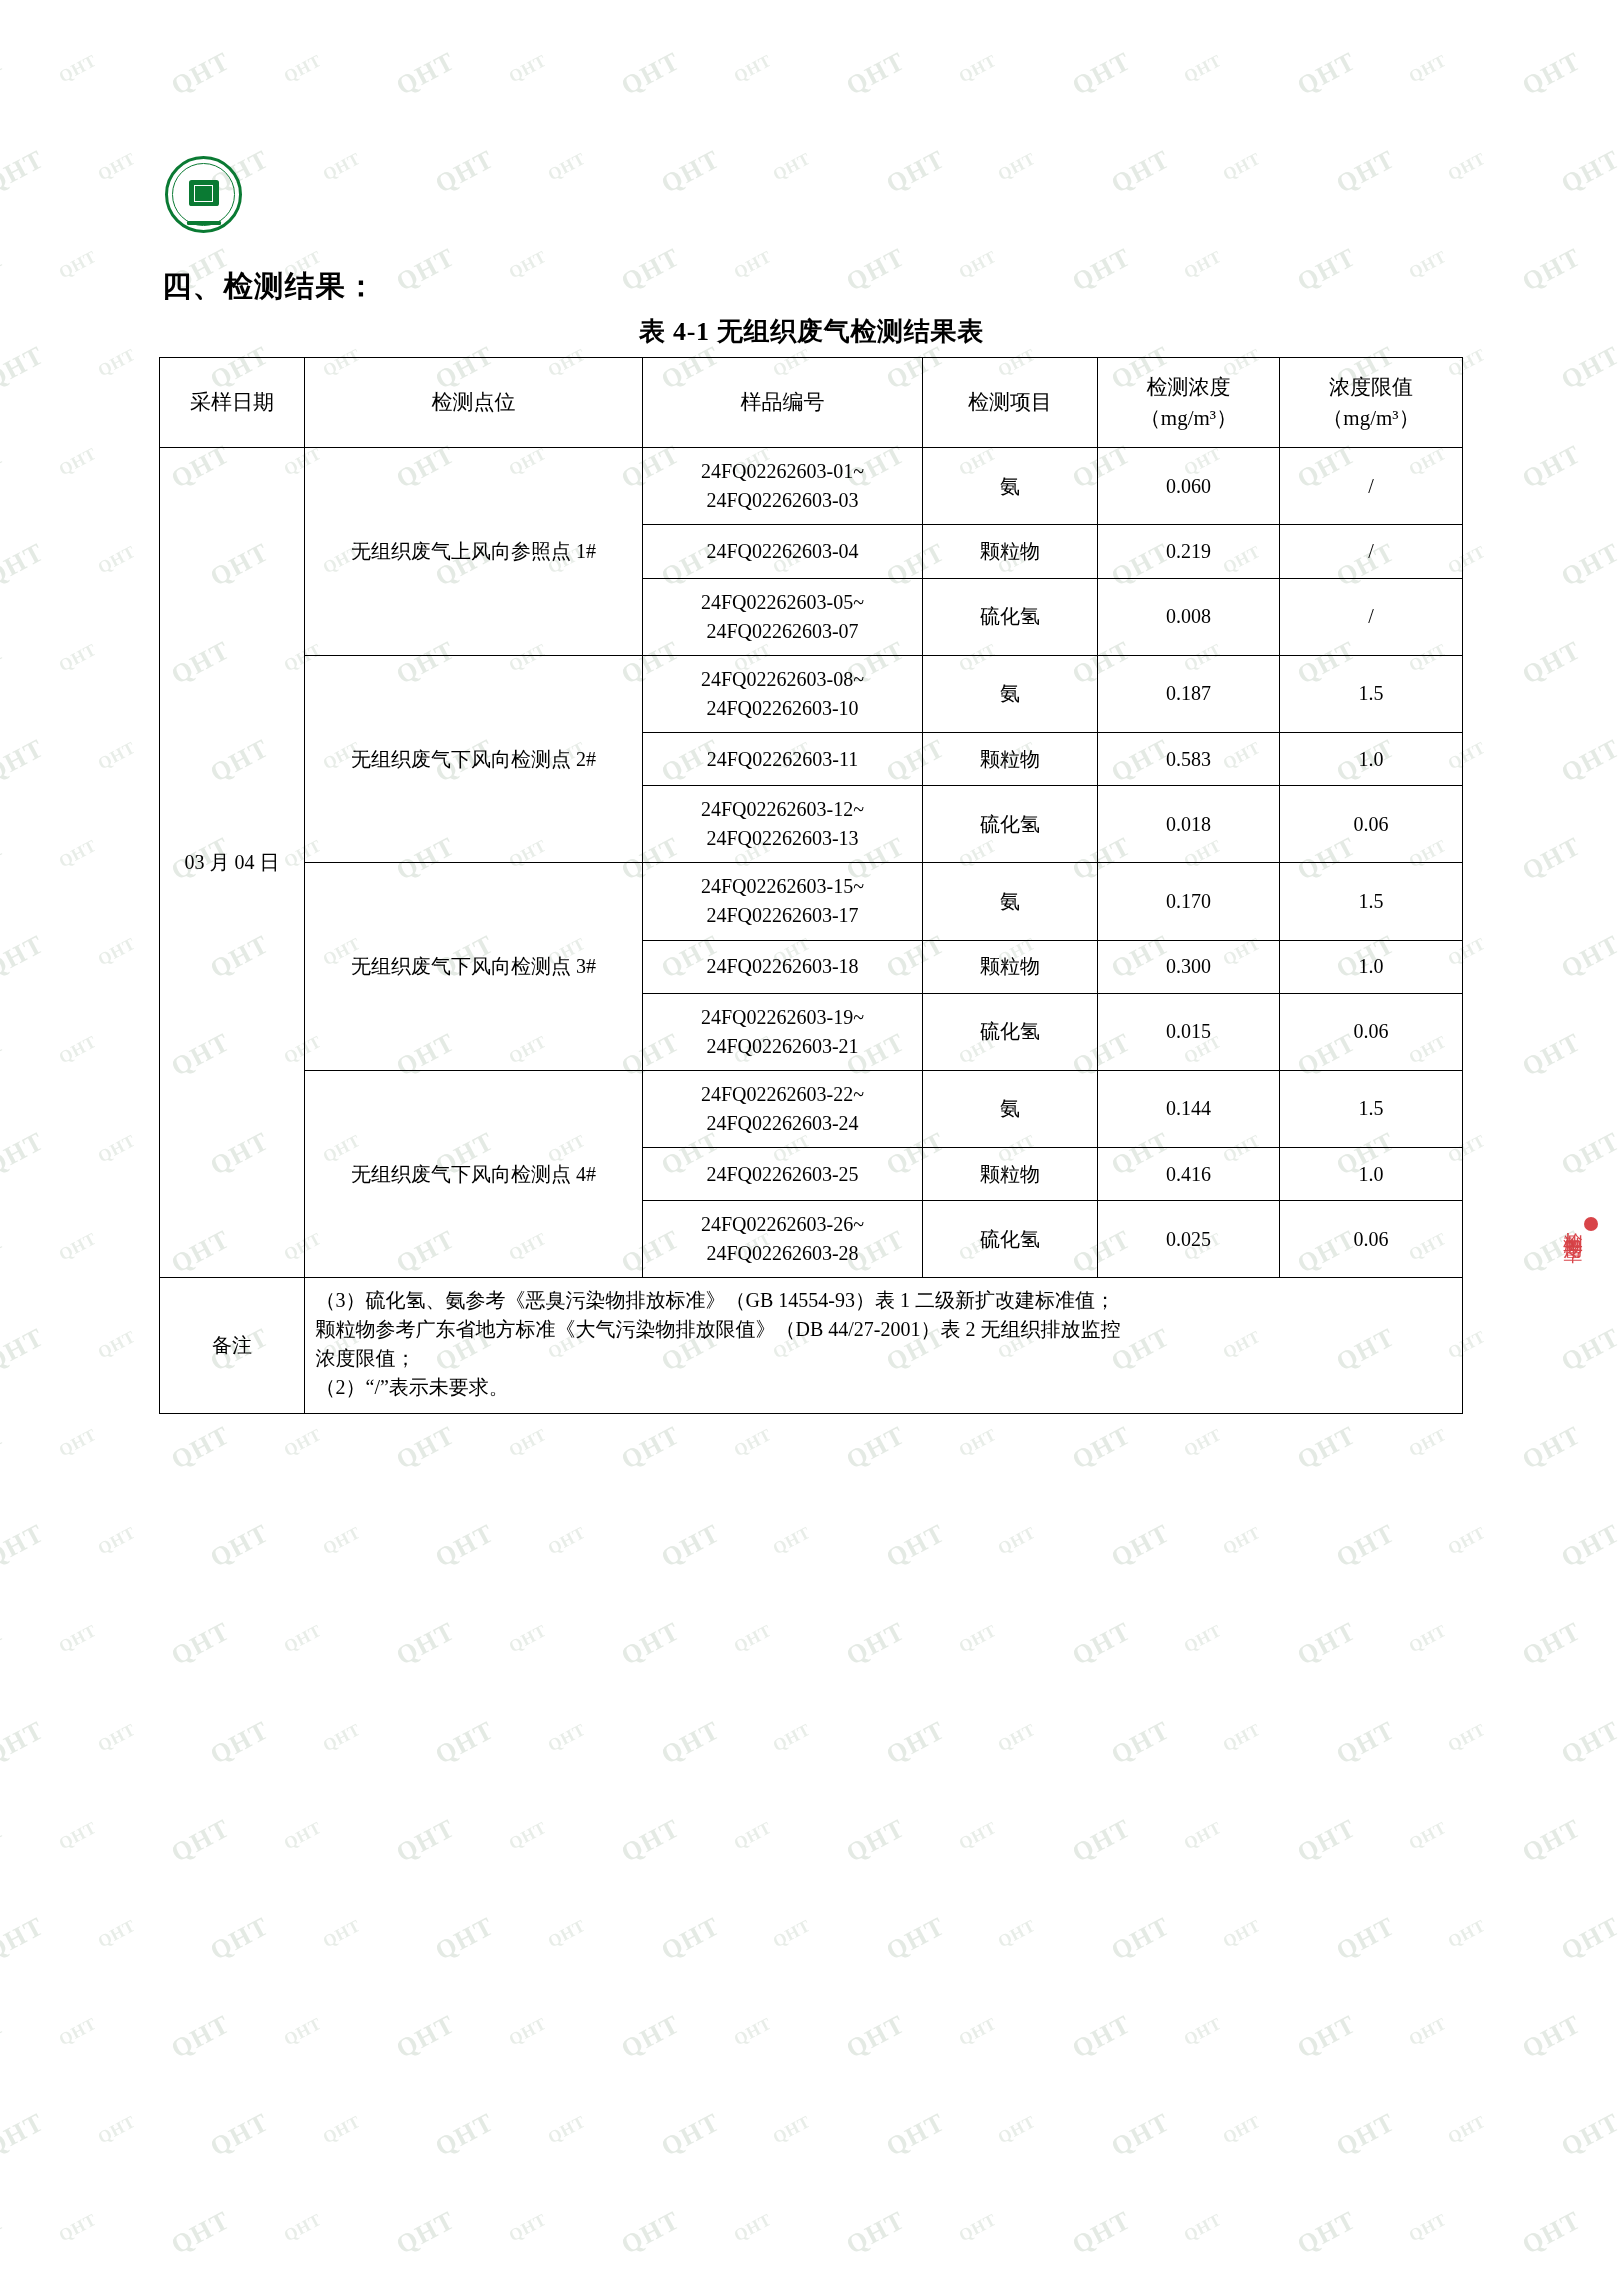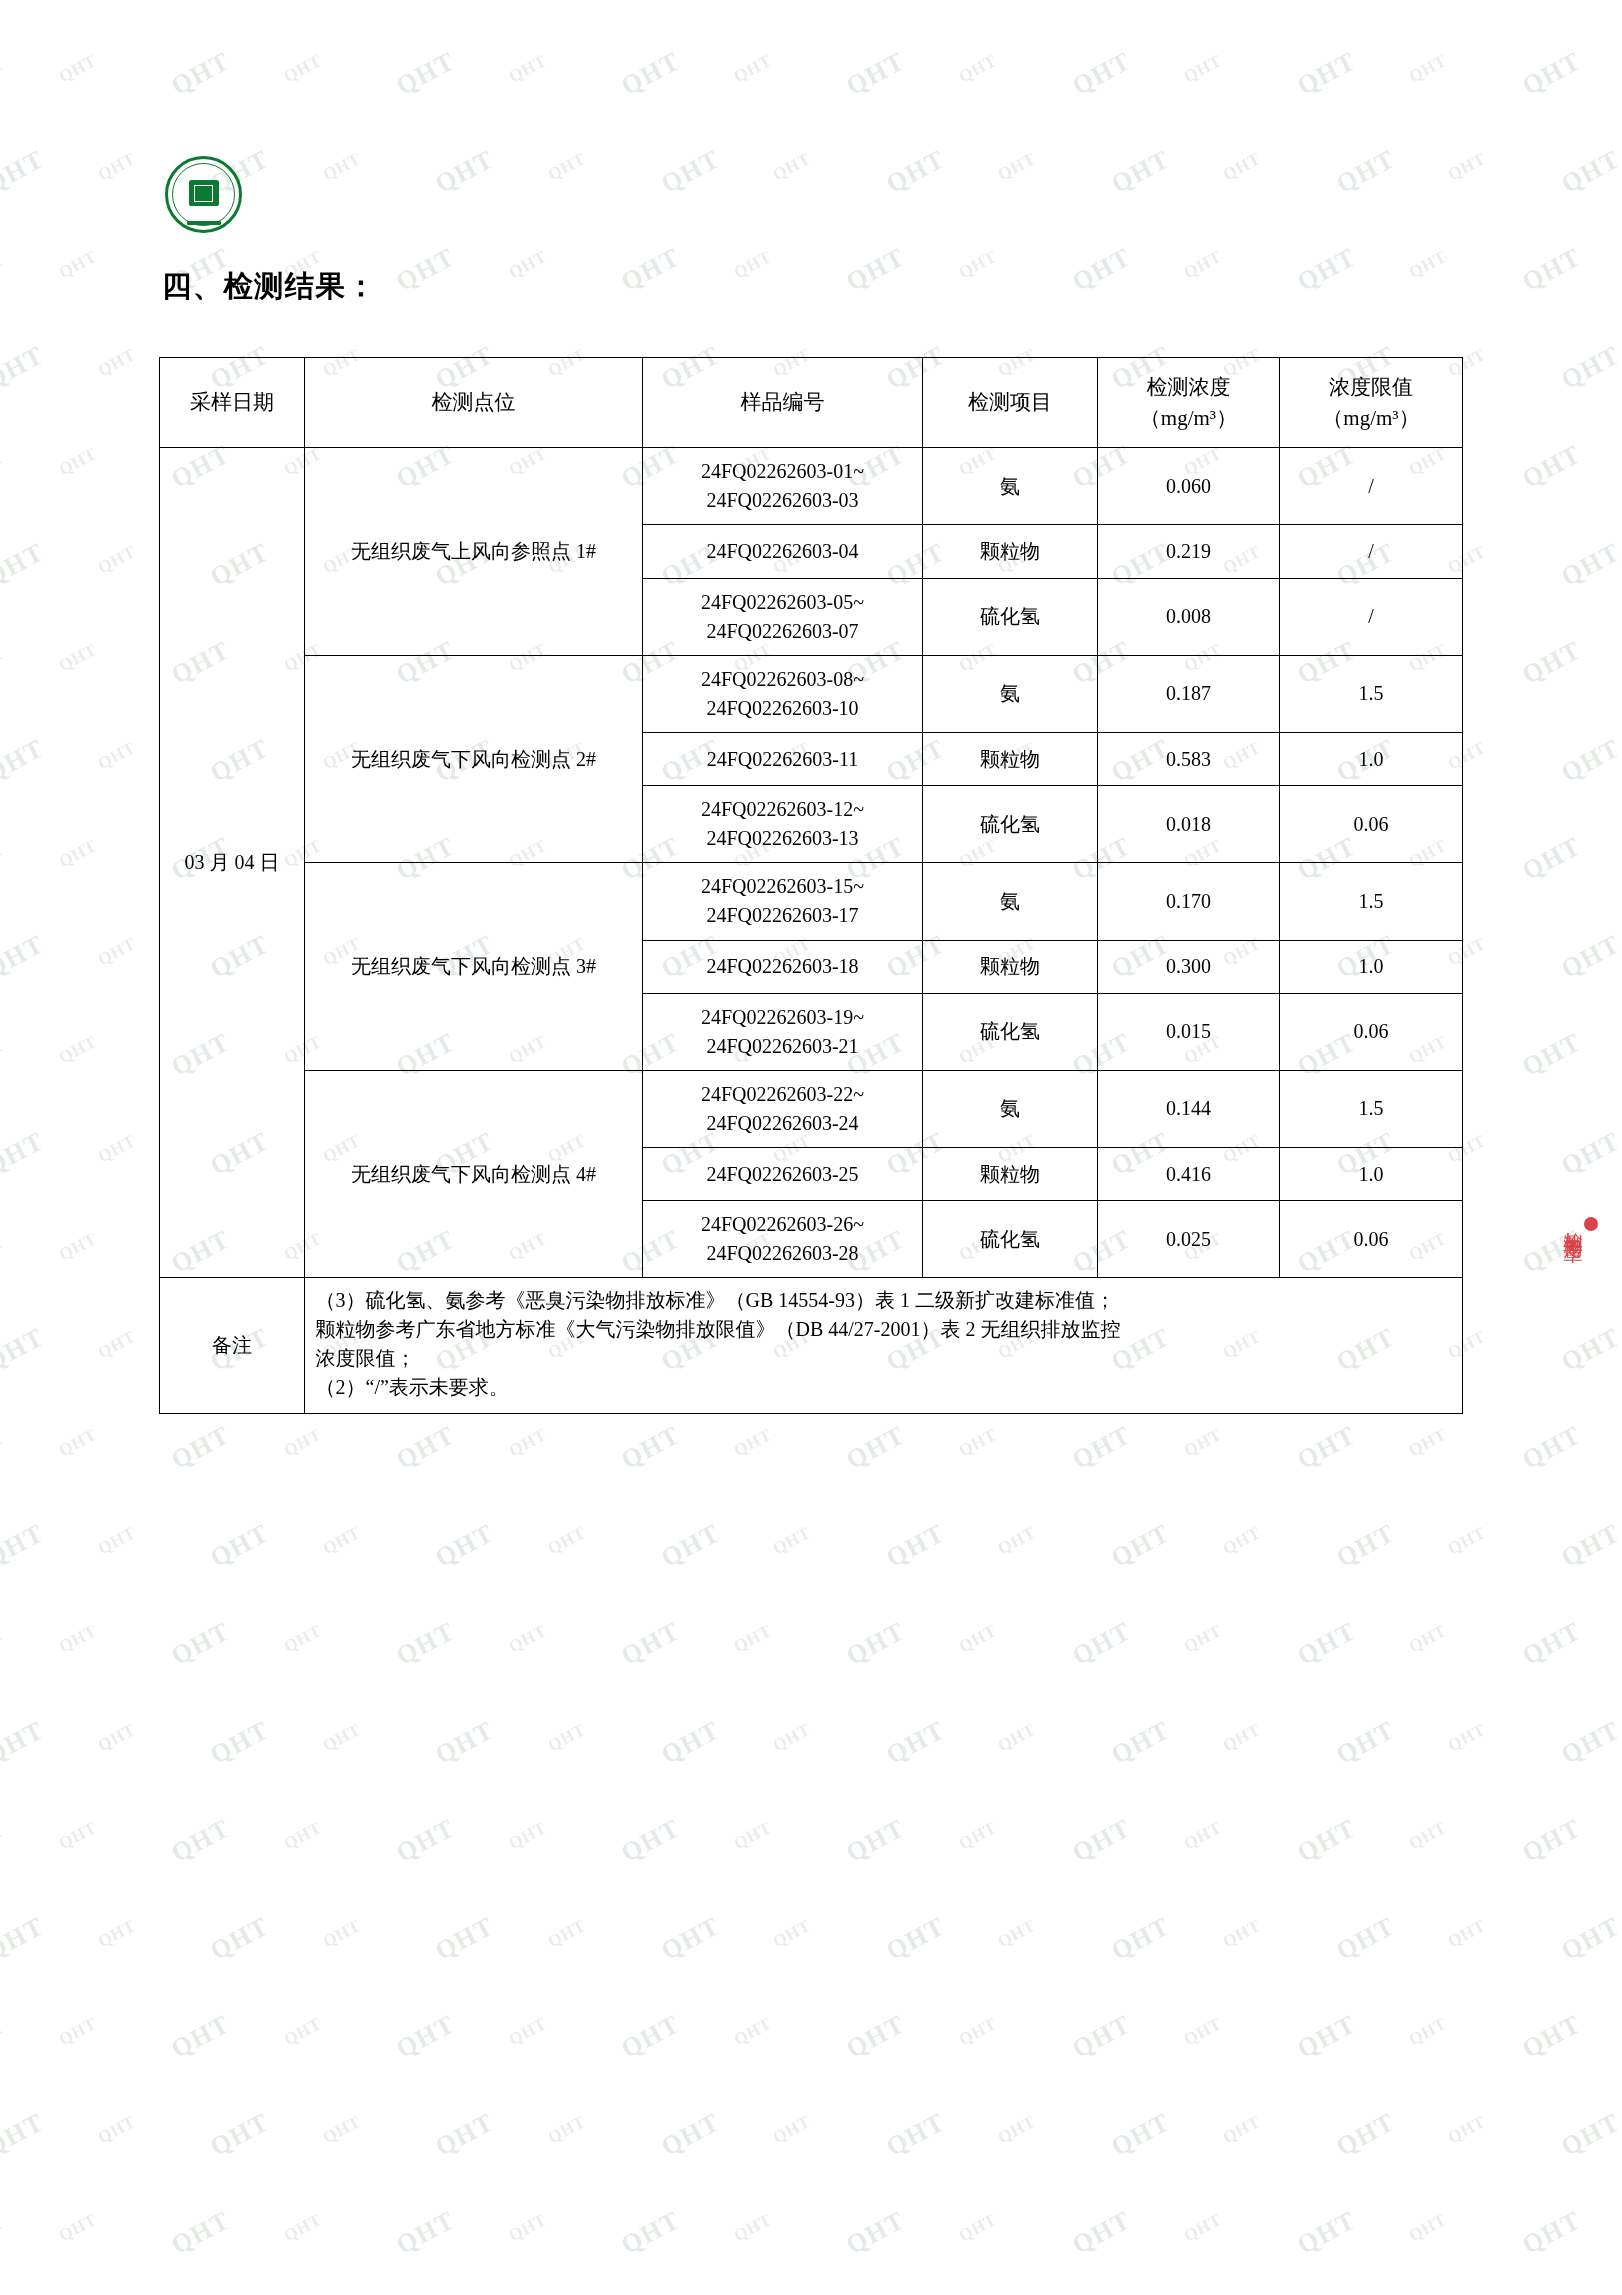--- a/index.html
+++ b/index.html
@@ -553,20 +553,21 @@
 <div id="page">
 
   <div id="logo">
     <div class="ring-outer"></div>
     <div class="ring-inner"></div>
     <div class="core"></div>
     <div class="tick"></div>
   </div>
 
   <div id="section-title">四、检测结果：</div>
+  <div id="table-caption">表 4-1 无组织废气检测结果表</div>
 
   <table id="result-table">
     <colgroup>
       <col class="col-date">
       <col class="col-point">
       <col class="col-sample">
       <col class="col-item">
       <col class="col-conc">
       <col class="col-limit">
     </colgroup>

